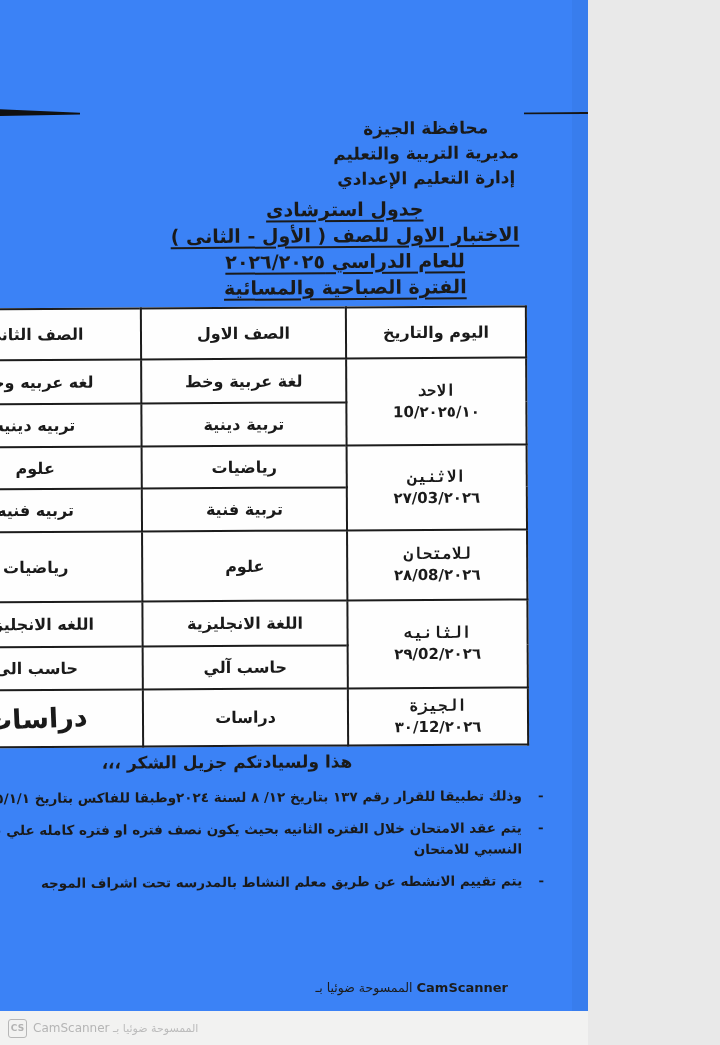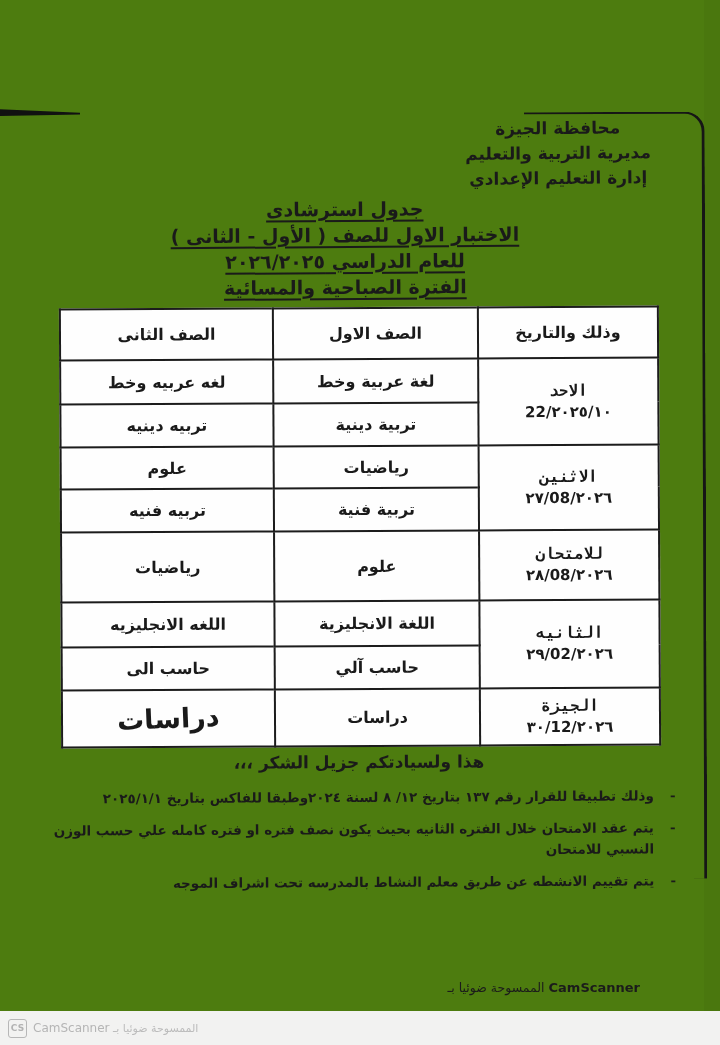--- a/index.html
+++ b/index.html
@@ -1,18 +1,18 @@
 <!DOCTYPE html>
 <html lang="ar"><head>
 <meta charset="utf-8">
 <style>
   html,body{margin:0;padding:0;background:#e9e9e9;}
   .page{
-    position:relative;width:720px;height:1045px;overflow:hidden;
-    background:#4d7c0f;color:#1a1a1a;
+    position:relative;width:588px;height:1045px;overflow:hidden;
+    background:#3b82f6;color:#1a1a1a;
     font-family:"DejaVu Sans","Liberation Sans",sans-serif;
     direction:rtl;
   }
   
   .edge-strip{position:absolute;top:0;right:0;width:16px;height:100%;background:rgba(0,0,0,0.035);}
   .wedge{
     position:absolute;left:0;top:109px;width:80px;height:7px;background:#111;
     clip-path:polygon(0 5%,100% 55%,100% 80%,0 100%);
   }
   .frame{
@@ -101,40 +101,40 @@
 
   <div class="sched-wrap">
     <table class="sched" dir="rtl">
       <colgroup>
           <col style="width:180px">
           <col style="width:205px">
           <col style="width:213px">
         </colgroup>
       <tbody>
           <tr style="height:51px">
-        <th>وذلك والتاريخ</th>
+        <th>اليوم والتاريخ</th>
         <th>الصف الاول</th>
         <th>الصف الثانى</th>
       </tr>
       <tr style="height:44px">
         <td rowspan="2">
           <div class="day-name">الاحد</div>
-          <div class="day-date">٢٠٢٥/١٠/22</div>
+          <div class="day-date">٢٠٢٥/١٠/10</div>
         </td>
         <td>لغة عربية وخط</td>
         <td>لغه عربيه وخط</td>
       </tr>
       <tr style="height:43px">
         <td>تربية دينية</td>
         <td>تربيه دينيه</td>
       </tr>
       <tr style="height:42px">
         <td rowspan="2">
           <div class="day-name">الاثنين</div>
-          <div class="day-date">٢٠٢٦/08/٢٧</div>
+          <div class="day-date">٢٠٢٦/03/٢٧</div>
         </td>
         <td>رياضيات</td>
         <td>علوم</td>
       </tr>
       <tr style="height:43px">
         <td>تربية فنية</td>
         <td>تربيه فنيه</td>
       </tr>
       <tr style="height:70px">
         <td>

